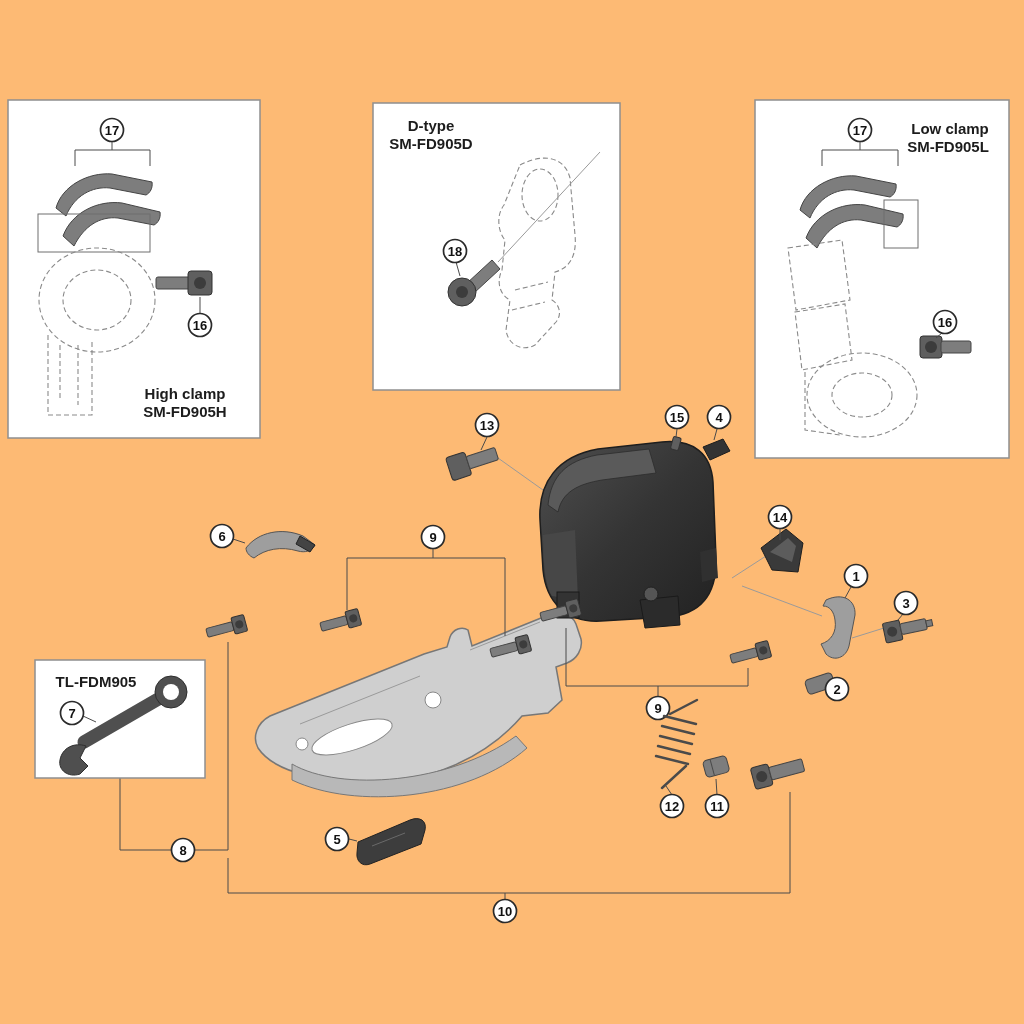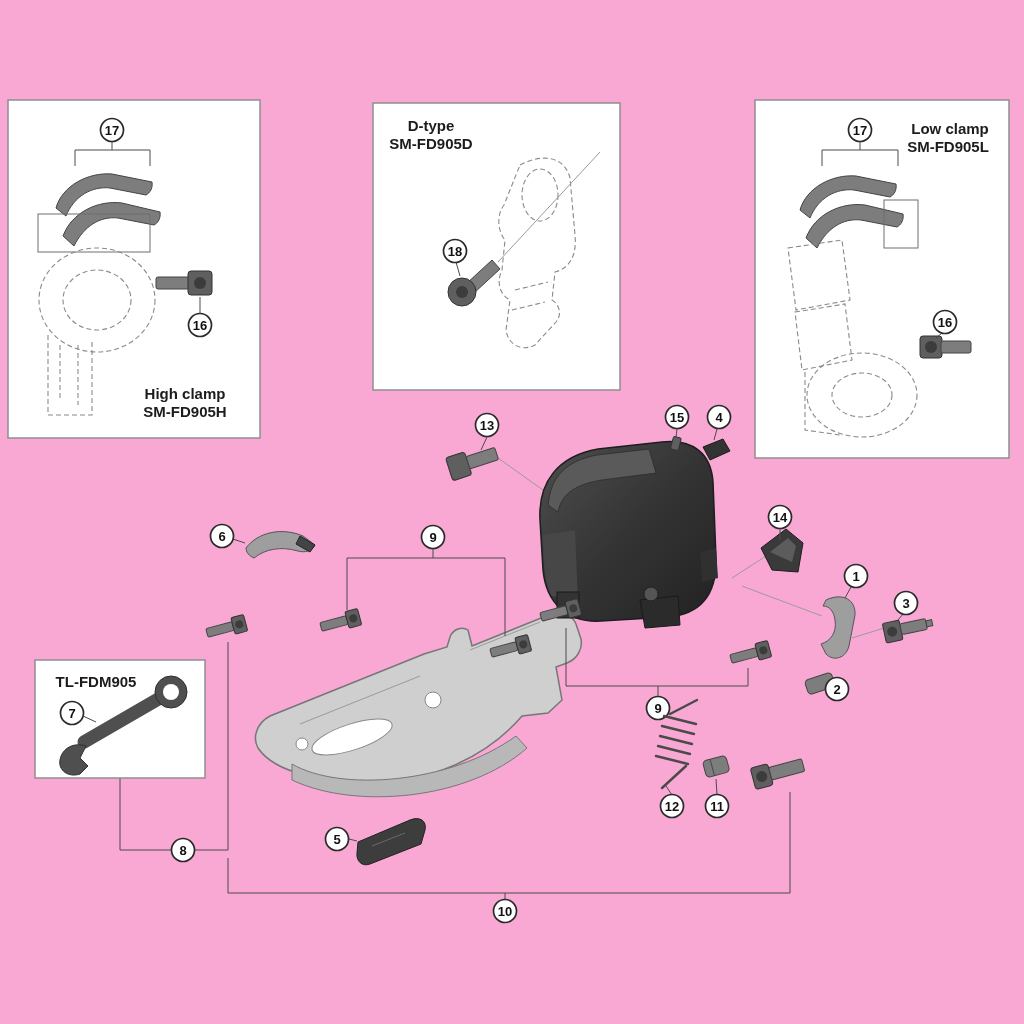--- a/index.html
+++ b/index.html
@@ -1,16 +1,16 @@
 <!DOCTYPE html>
 <html><head>
 <meta charset="utf-8">
 <style>
   html,body{margin:0;padding:0;background:#ffffff}
-  .stage{width:1024px;height:1024px;position:relative;background:#f9a8d4;font-family:"Liberation Sans",sans-serif}
+  .stage{width:1024px;height:1024px;position:relative;background:#fdba74;font-family:"Liberation Sans",sans-serif}
   svg{display:block}
   .panel{fill:#ffffff;stroke:#8f8f8f;stroke-width:1.5}
   .label{font:bold 15px "Liberation Sans",sans-serif;fill:#1c1c1c}
   .co{fill:#ffffff;stroke:#2a2a2a;stroke-width:1.7}
   .con{font:bold 13px "Liberation Sans",sans-serif;fill:#111;text-anchor:middle}
   .leader{stroke:#4a4a4a;stroke-width:1;fill:none}
   .axis{stroke:#9a9a9a;stroke-width:1;fill:none}
   .dash{stroke:#8a8a8a;stroke-width:1.1;fill:none;stroke-dasharray:5 3}
   .thin{stroke:#6f6f6f;stroke-width:1;fill:none}
   .part-md{fill:#7d7d7d;stroke:#454545;stroke-width:1}

